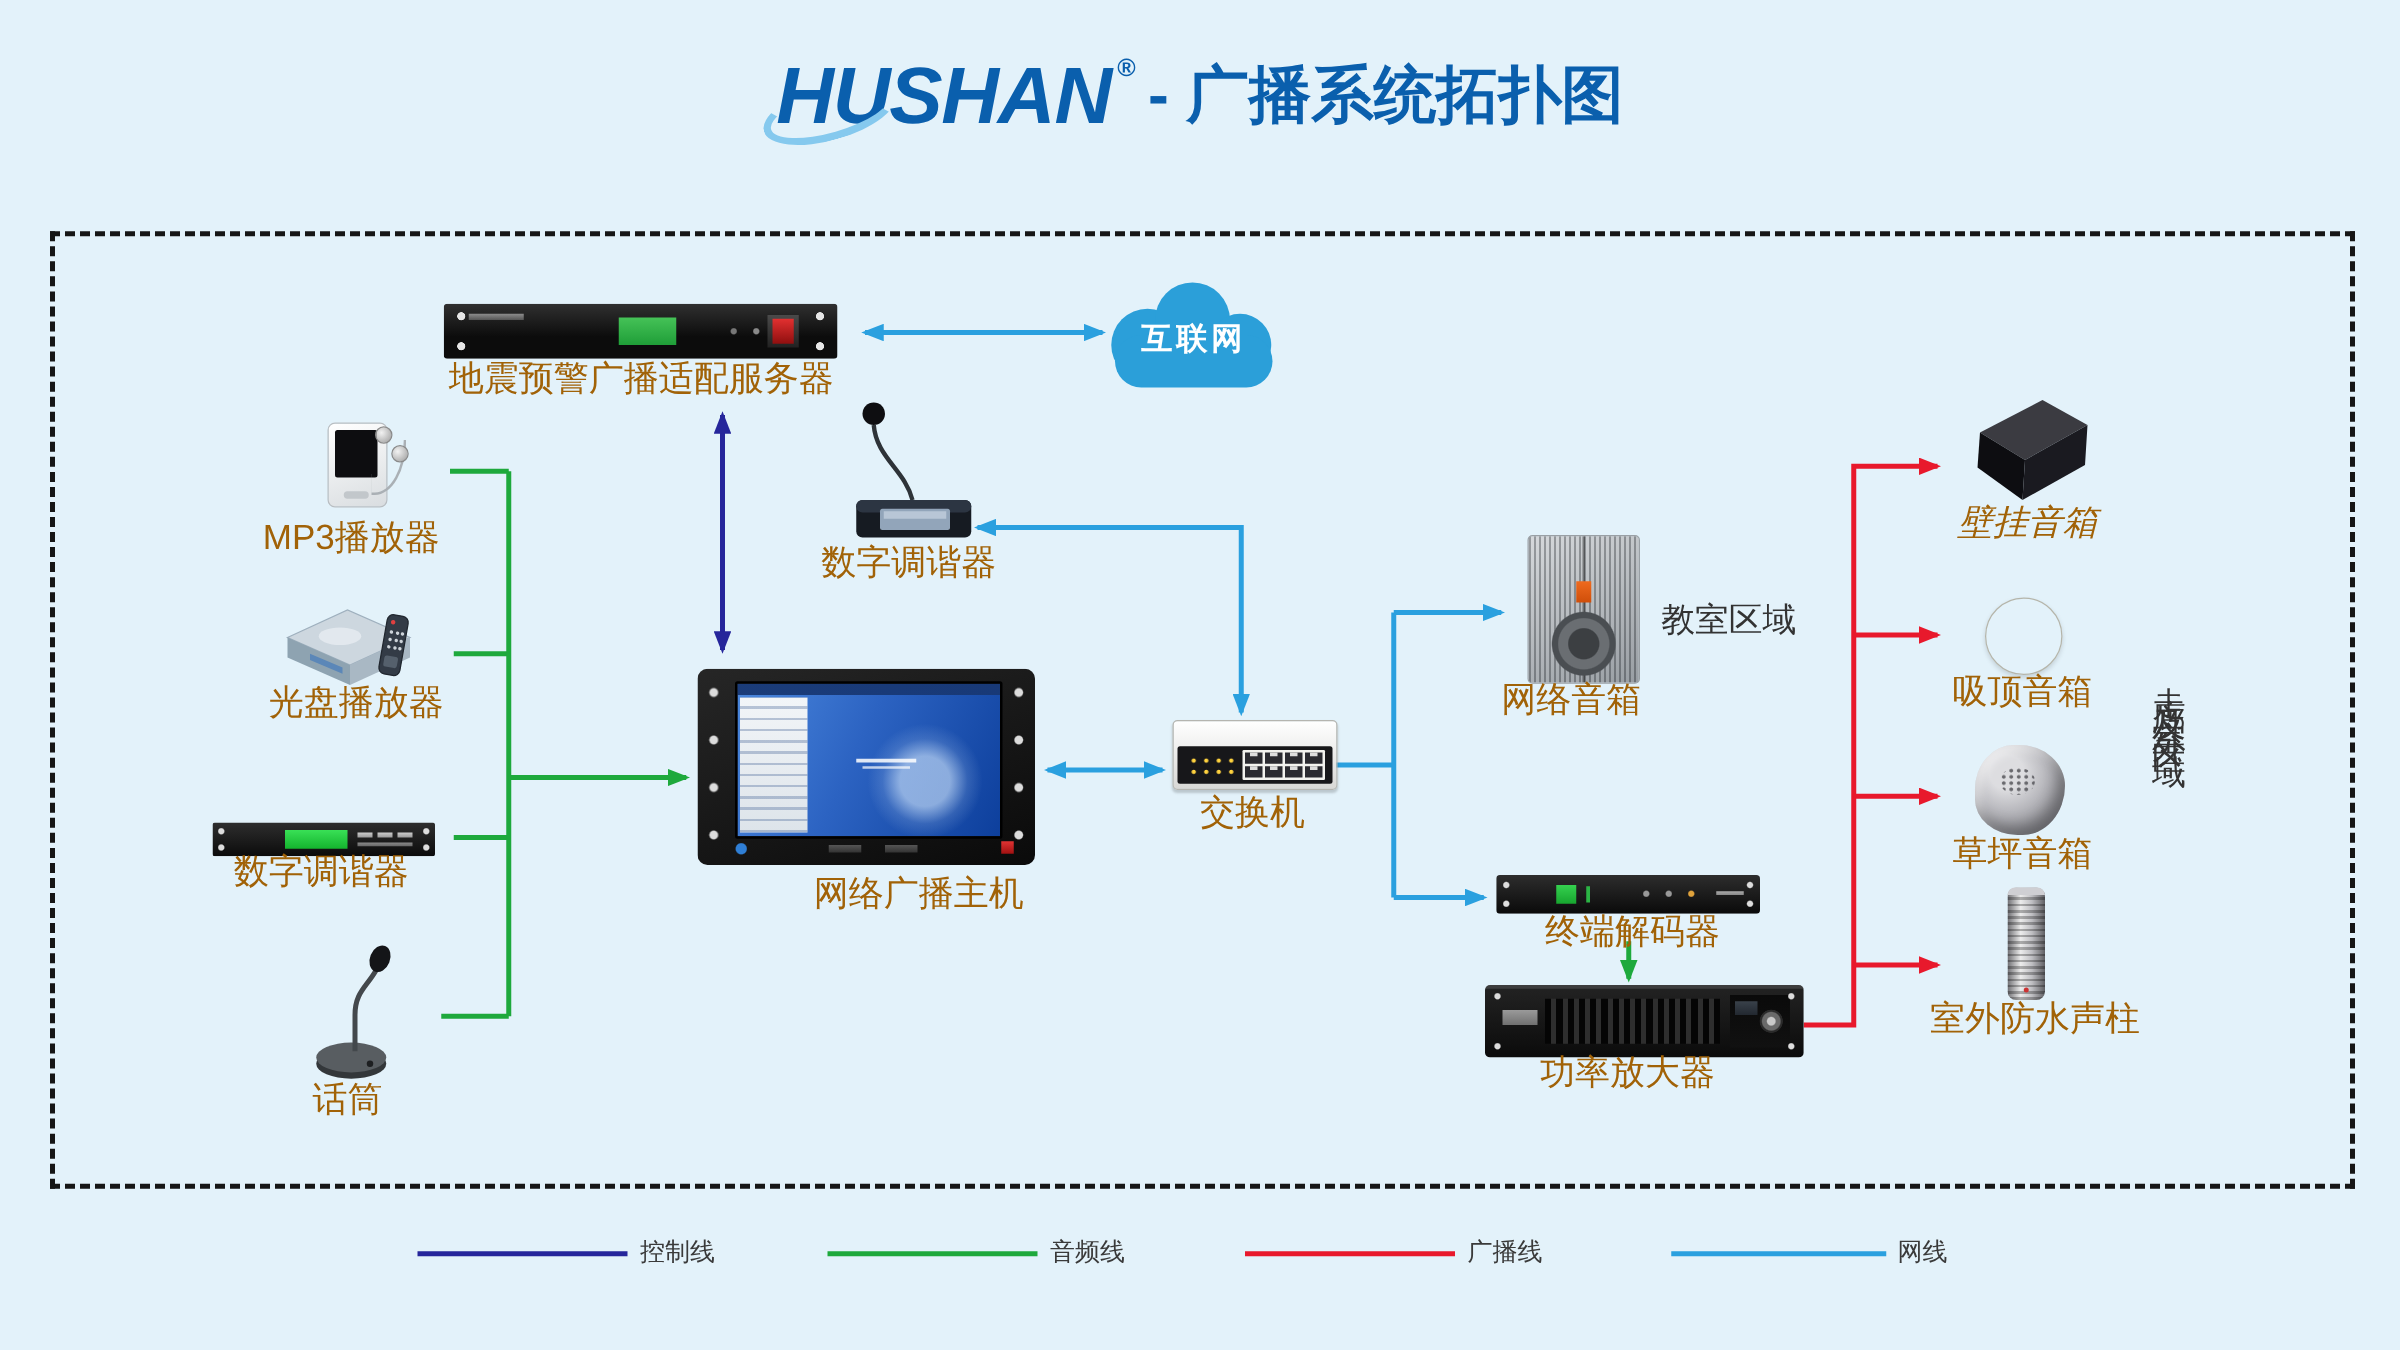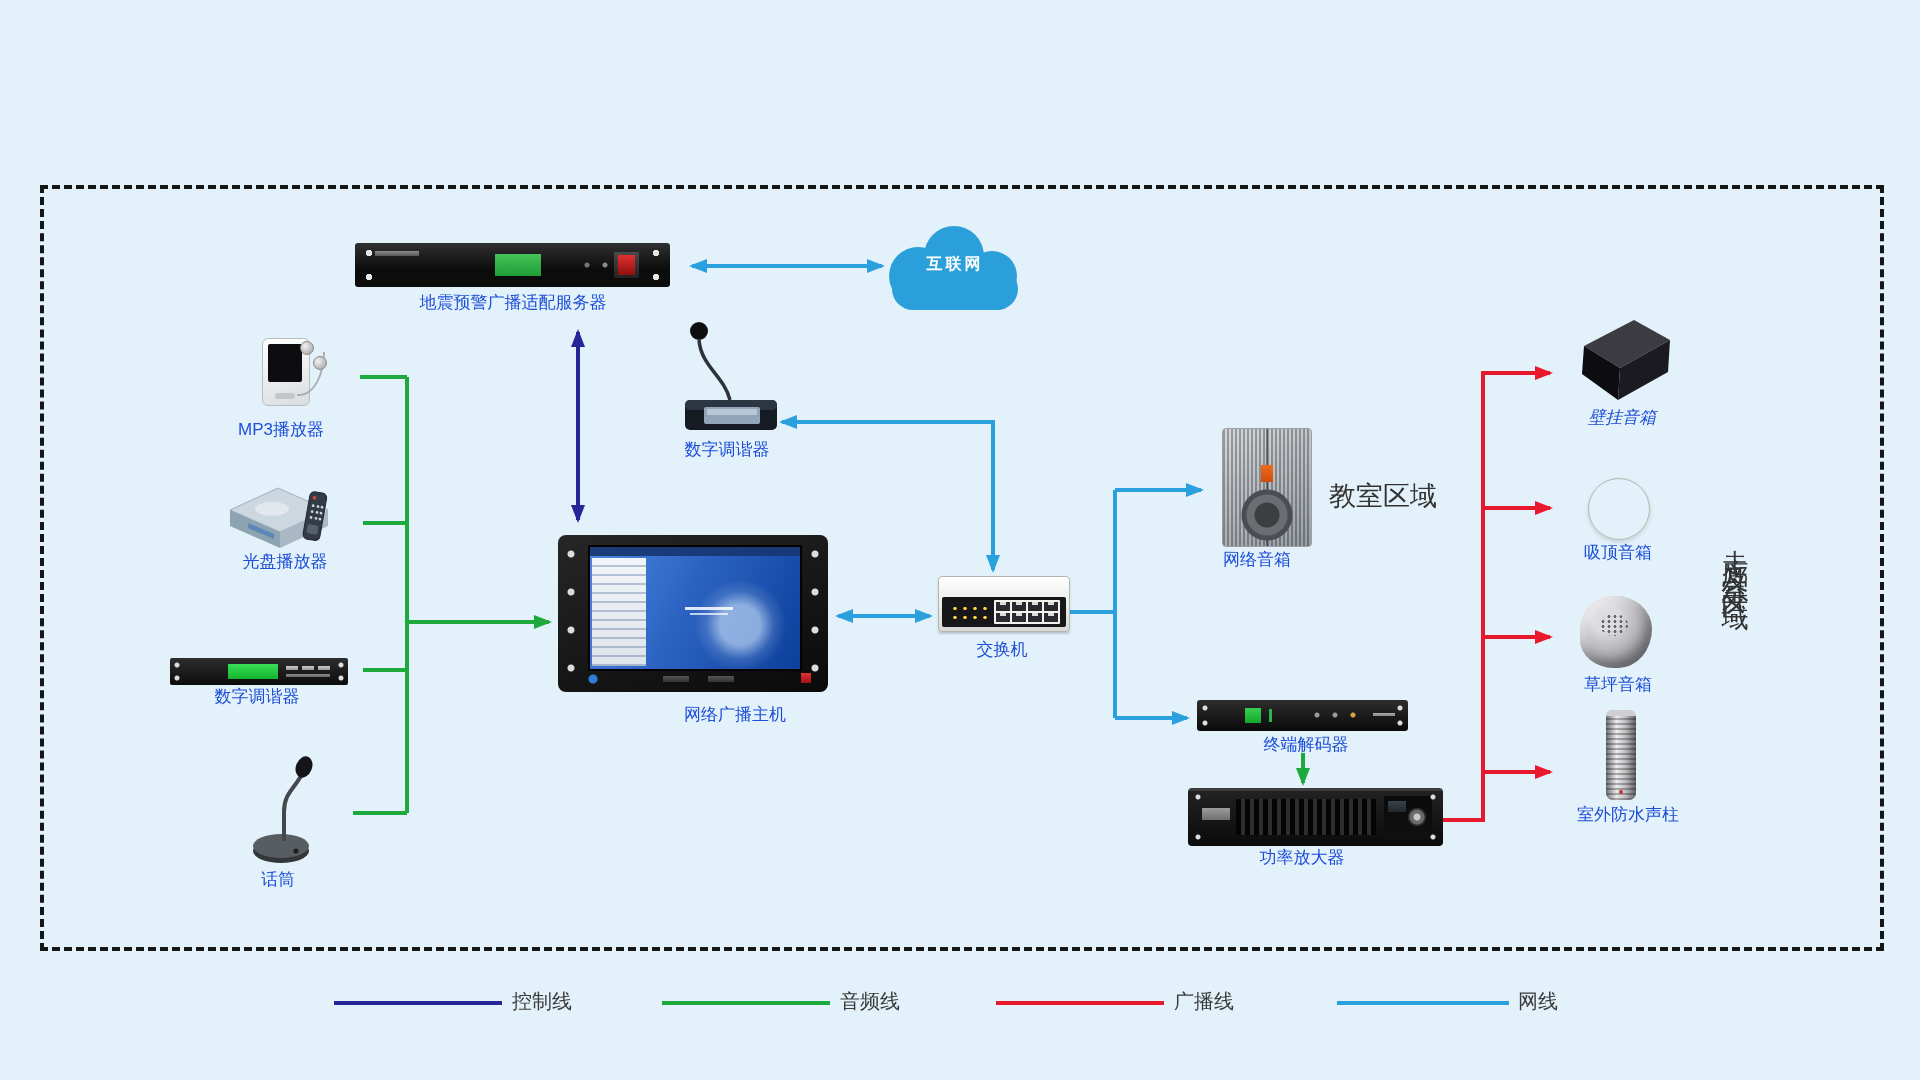--- a/index.html
+++ b/index.html
@@ -12,24 +12,24 @@
   .brand{font-size:64px;font-weight:bold;font-style:italic;color:#0a5fad;line-height:1;letter-spacing:-1px;}
   .swoosh{position:absolute;left:-12px;top:24px;width:98px;height:32px;border:6px solid #85c9ee;border-radius:50%;
           border-top-color:transparent;border-right-color:transparent;transform:rotate(-16deg);}
   .reg{font-size:20px;color:#0a5fad;font-weight:bold;margin:0 6px 0 5px;}
   .title-suffix{font-size:50px;font-weight:bold;color:#0a5fad;line-height:1.28;margin-left:4px;}
 
   
   .frame{position:absolute;left:40px;top:185px;width:1836px;height:758px;border:4px dashed #161616;}
 
   
-  .lbl{position:absolute;transform:translateX(-50%);font-size:17px;line-height:28px;color:#1d4ed8;white-space:nowrap;}
+  .lbl{position:absolute;transform:translateX(-50%);font-size:28px;line-height:28px;color:#a16207;white-space:nowrap;}
   .zone{font-size:27px;color:#333;}
   .vtext{writing-mode:vertical-rl;transform:none;letter-spacing:9px;line-height:30px;}
-  .cloud-label{position:absolute;transform:translateX(-50%);color:#fff;font-size:16px;font-weight:bold;letter-spacing:3px;}
+  .cloud-label{position:absolute;transform:translateX(-50%);color:#fff;font-size:25px;font-weight:bold;letter-spacing:3px;}
 
   
   .wires{position:absolute;left:0;top:0;}
 
   
   .dev{position:absolute;}
 
   
   .eq-server{left:355px;top:243px;width:315px;height:44px;border-radius:3px;
     background-image:
@@ -187,20 +187,28 @@
   .lg-green{left:662px;width:168px;background:#1EA93C;}
   .lg-red{left:996px;width:168px;background:#E8192C;}
   .lg-blue{left:1337px;width:172px;background:#2AA0DF;}
   .lgl{position:absolute;top:988px;font-size:20px;color:#3a3a3a;white-space:nowrap;}
 </style>
 </head>
 <body>
 
 <div class="stage">
 
+  <div class="title">
+    <span class="brand-wrap">
+      <span class="swoosh"></span>
+      <span class="brand">HUSHAN</span>
+    </span>
+    <span class="reg">®</span>
+    <span class="title-suffix">- 广播系统拓扑图</span>
+  </div>
 
   <div class="frame"></div>
 
   <svg class="wires" width="1920" height="1080" viewBox="0 0 1920 1080">
     <defs>
       <marker id="m-navy" viewBox="0 0 18 14" refX="15" refY="7" markerWidth="18" markerHeight="14" markerUnits="userSpaceOnUse" orient="auto-start-reverse">
         <path d="M0,0 L18,7 L0,14 Z" fill="#26269B"></path>
       </marker>
       <marker id="m-green" viewBox="0 0 18 14" refX="15" refY="7" markerWidth="18" markerHeight="14" markerUnits="userSpaceOnUse" orient="auto-start-reverse">
         <path d="M0,0 L18,7 L0,14 Z" fill="#1EA93C"></path>

